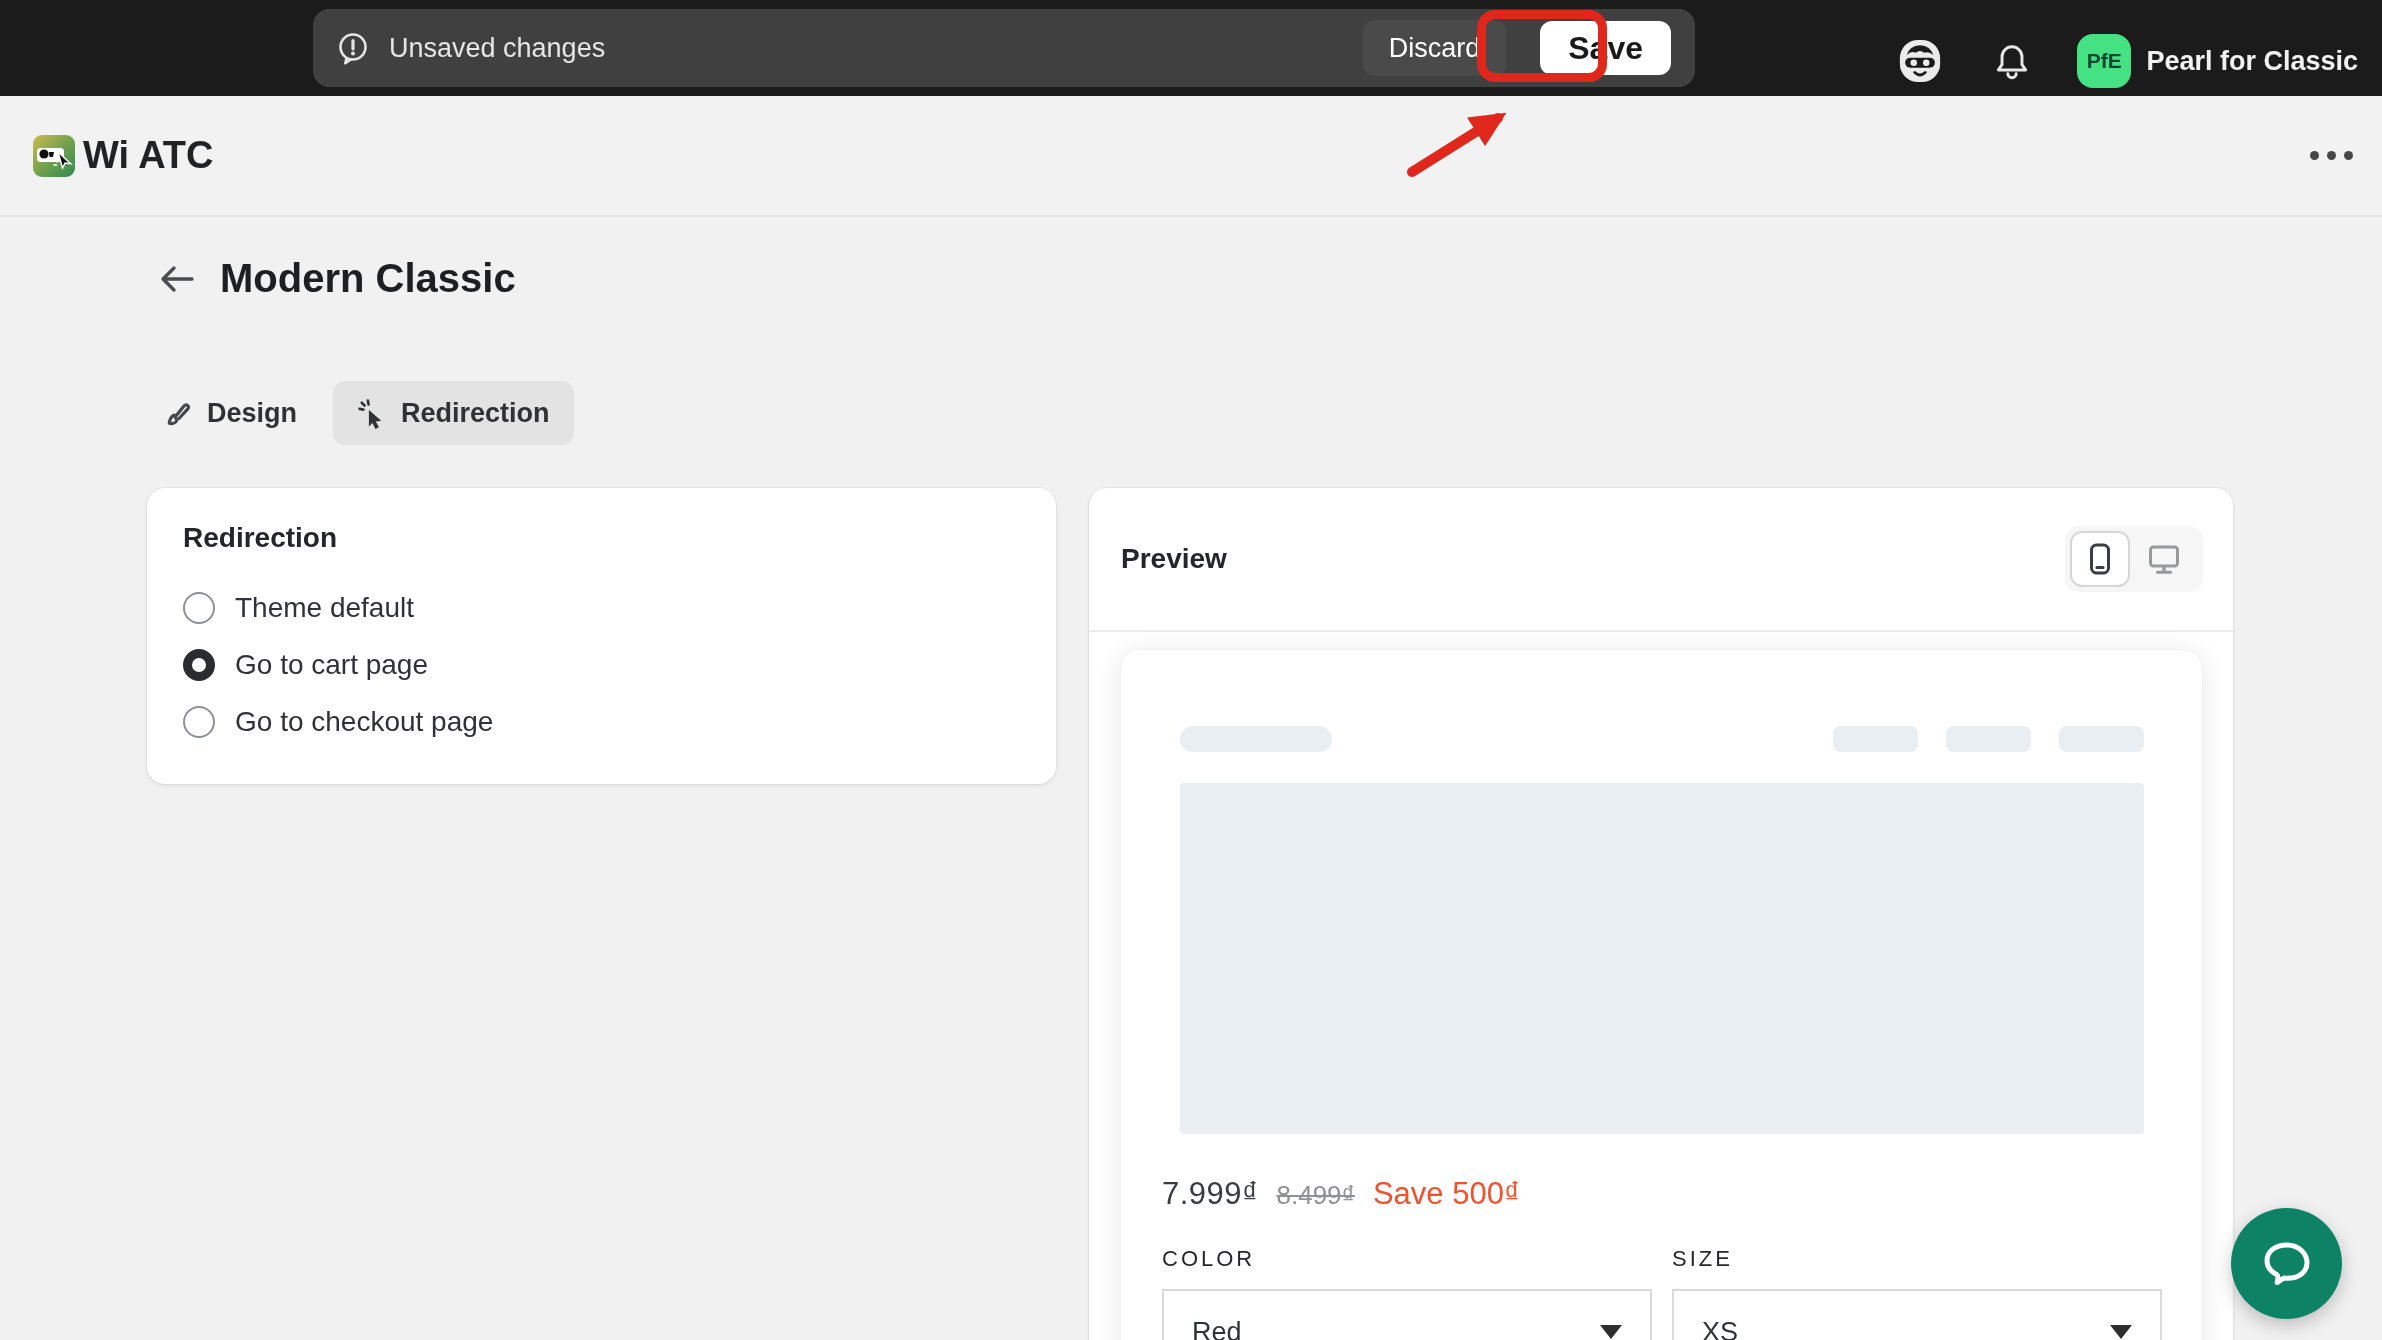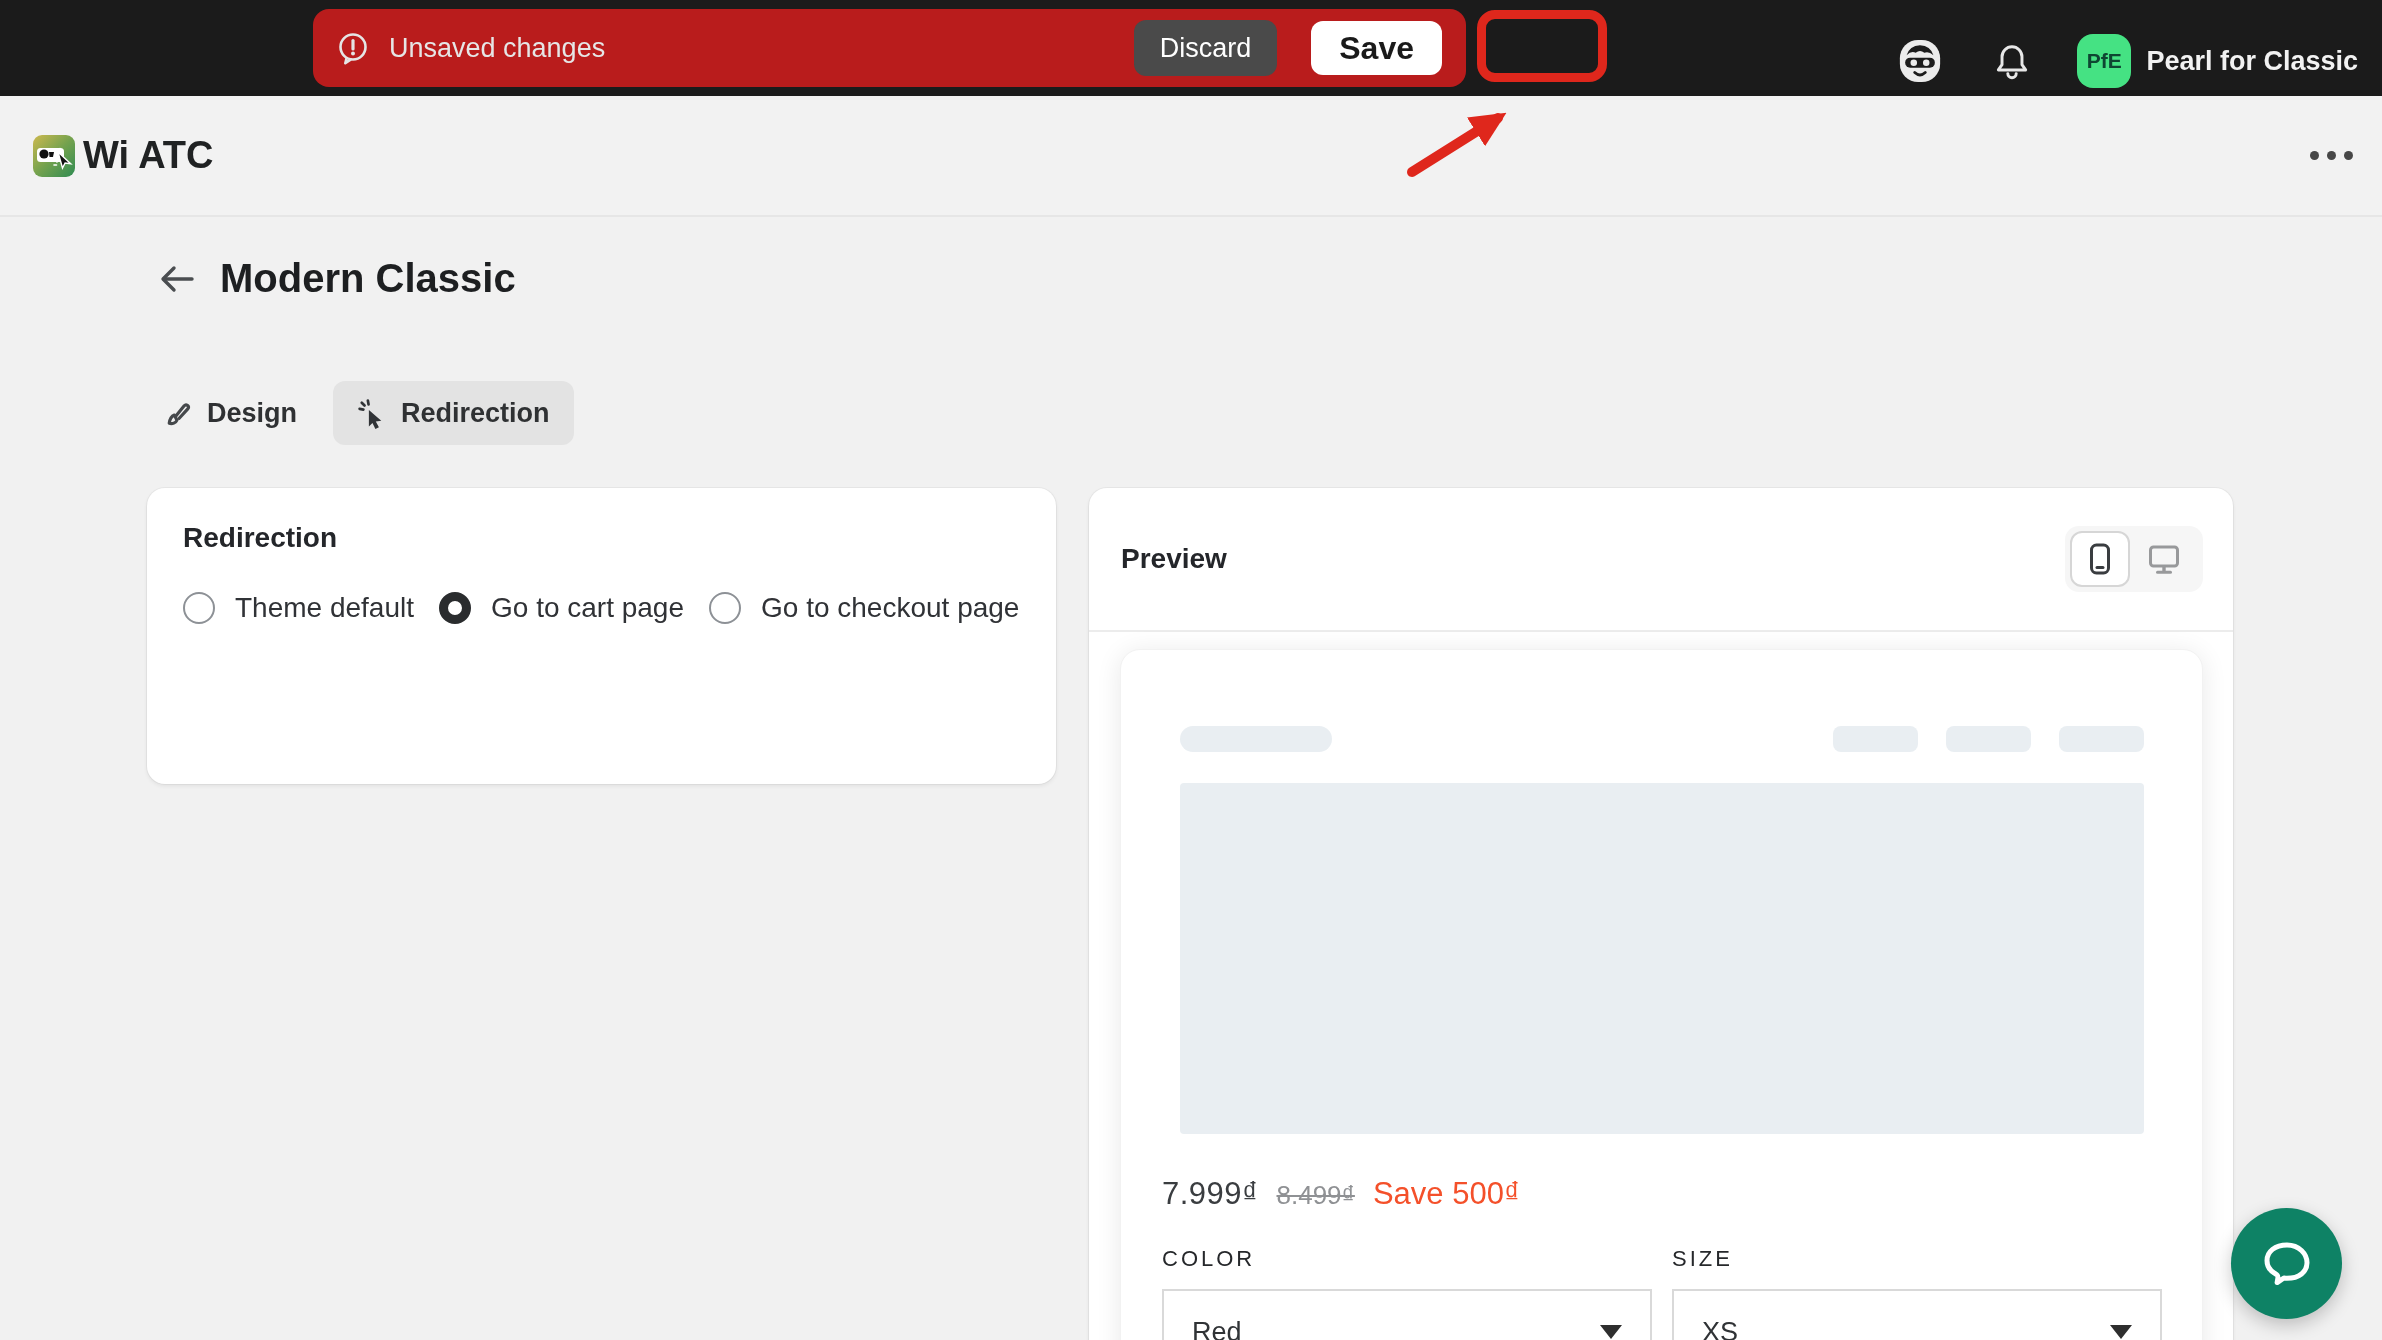--- a/index.html
+++ b/index.html
@@ -1,21 +1,21 @@
 <!DOCTYPE html>
 <html><head>
 <meta charset="utf-8">
 <style>
   html,body{margin:0;padding:0;}
   body{font-family:"Liberation Sans","DejaVu Sans",sans-serif;}
   #canvas{position:relative;width:2382px;height:1340px;background:#f1f1f1;overflow:hidden;}
 
   
   .topbar{position:absolute;left:0;top:0;right:0;height:96px;background:#1b1b1b;z-index:5;}
-  .savebar{position:absolute;left:313px;top:9px;width:1153px;height:78px;background:#b91c1c;
+  .savebar{position:absolute;left:313px;top:9px;width:1382px;height:78px;background:#404040;
     border-radius:16px;display:flex;align-items:center;gap:18px;padding:0 24px 0 22px;box-sizing:border-box;}
   .savebar-msg{color:#e6e6e6;font-size:27px;}
   .spacer{flex:1;}
   .btn{display:flex;align-items:center;border:none;cursor:pointer;}
   .btn-discard{height:56px;padding:0 26px;border-radius:12px;background:#4a4a4a;color:#fff;font-size:27px;}
   .btn-save{height:54px;padding:0 28px;border-radius:12px;background:#ffffff;color:#1a1a1a;font-size:32px;font-weight:700;margin-left:16px;}
   .topbar-right{position:absolute;right:24px;top:0;height:122px;display:flex;align-items:center;}
   .face-icon{margin-right:48px;}
   .bell-icon{margin-right:44px;}
   .avatar{width:54px;height:54px;border-radius:16px;background:#45e283;display:flex;align-items:center;
@@ -39,21 +39,21 @@
   .page-title-row{position:absolute;left:158px;top:256px;display:flex;align-items:center;gap:24px;}
   .page-title{font-size:40px;font-weight:700;color:#1d1f21;}
   .tabs{position:absolute;left:163px;top:381px;display:flex;align-items:center;gap:36px;height:64px;}
   .tab{display:flex;align-items:center;gap:13px;font-size:27px;font-weight:700;color:#2f3133;height:64px;cursor:pointer;}
   .tab.active{background:#e3e3e3;border-radius:12px;padding:0 24px;}
 
   
   .card{background:#fff;border-radius:18px;box-shadow:0 2px 4px rgba(0,0,0,.07),0 0 0 1px rgba(0,0,0,.04);}
   .redirection-card{position:absolute;left:147px;top:488px;width:909px;height:296px;padding:34px 36px;box-sizing:border-box;}
   .card-title{font-size:28px;font-weight:700;color:#24262a;}
-  .radio-group{margin-top:38px;display:flex;flex-direction:row;gap:25px;}
+  .radio-group{margin-top:38px;display:flex;flex-direction:column;gap:25px;}
   .radio-row{display:flex;align-items:center;gap:20px;font-size:28px;color:#303236;cursor:pointer;}
   .radio{width:32px;height:32px;border-radius:50%;box-sizing:border-box;border:2.5px solid #8d9196;background:#fff;flex:none;}
   .radio.selected{border:9.5px solid #2a2c2e;}
 
   .preview-card{position:absolute;left:1089px;top:488px;width:1144px;height:932px;box-sizing:border-box;}
   .preview-header{height:144px;display:flex;align-items:center;padding:0 30px 0 32px;border-bottom:2px solid #ececec;box-sizing:border-box;}
   .device-toggle{margin-left:auto;background:#f6f6f6;border-radius:14px;padding:5px;display:flex;align-items:center;height:66px;box-sizing:border-box;}
   .device-seg{width:60px;height:56px;display:flex;align-items:center;justify-content:center;border-radius:12px;cursor:pointer;box-sizing:border-box;}
   .device-seg.active{background:#fff;border:2px solid #d6d6d6;}
   .device-seg.wide{width:68px;}

